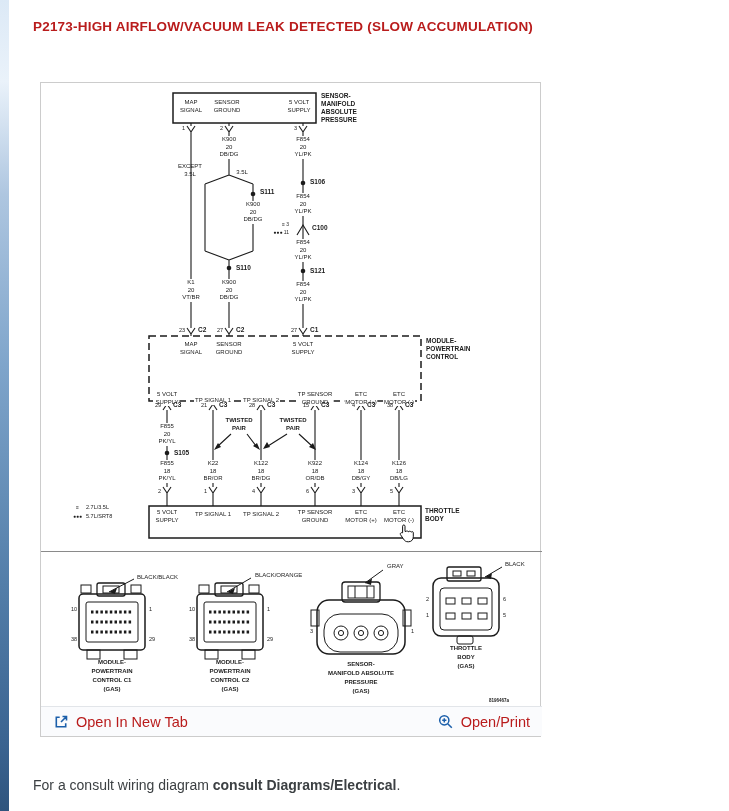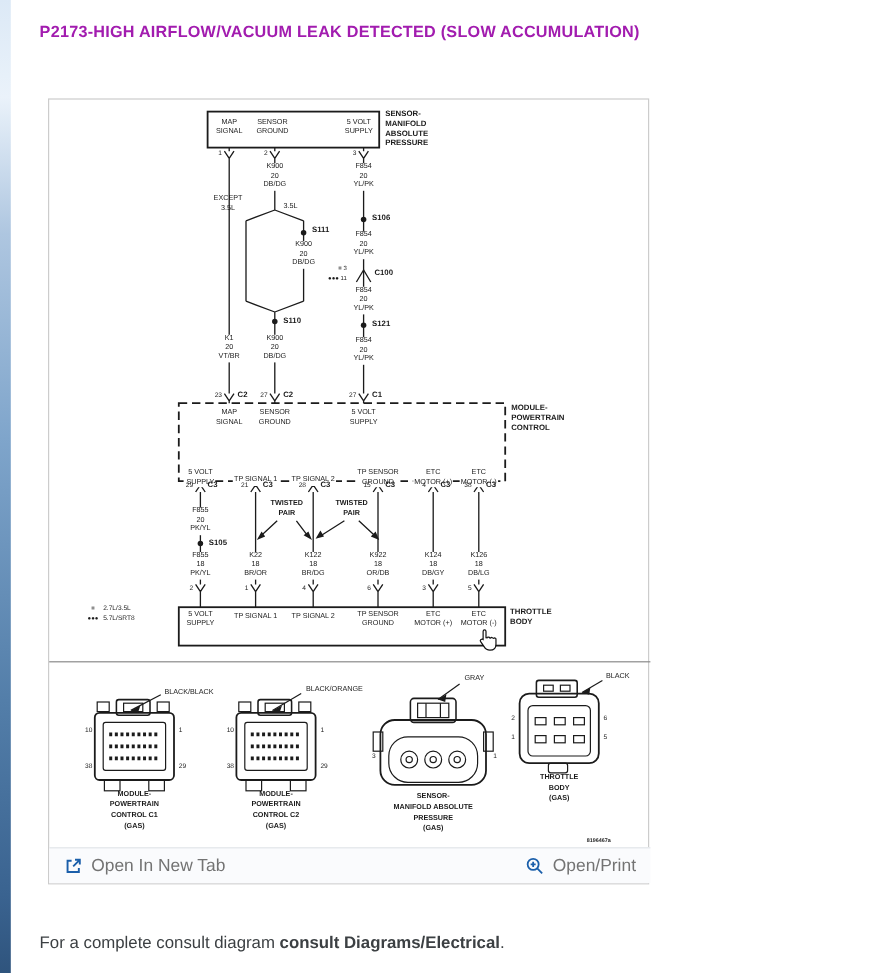--- a/index.html
+++ b/index.html
@@ -1,26 +1,26 @@
 <!DOCTYPE html>
 <html><head>
 <meta charset="utf-8">
 <style>
   html,body{margin:0;padding:0;}
   body{width:729px;height:811px;background:#fff;position:relative;overflow:hidden;
        font-family:"Liberation Sans","DejaVu Sans",sans-serif;}
   .strip{position:absolute;left:0;top:0;width:9px;height:811px;
          background:linear-gradient(180deg,#dce9f6 0%,#eaf2fa 10%,#aec6e0 24%,#7fa5cb 45%,#537ea9 72%,#3a6390 92%,#2f547d 100%);}
-  .title{position:absolute;left:33px;top:19px;font-size:13.5px;font-weight:bold;color:#a21caf;letter-spacing:.2px;}
+  .title{position:absolute;left:33px;top:19px;font-size:13.5px;font-weight:bold;color:#b91c1c;letter-spacing:.2px;}
   .panel{position:absolute;left:40px;top:82px;width:501px;height:655px;border:1px solid #cccccc;background:#fff;box-sizing:border-box;}
   .schem{position:absolute;left:0;top:0;width:501px;height:468px;}
   .connzone{position:absolute;left:0;top:468px;width:501px;height:155px;border-top:1px solid #8a8a8a;box-sizing:border-box;}
   .bar{position:absolute;left:0;top:623px;width:501px;height:30px;background:#fafbfd;border-top:1px solid #e2e5e9;
        display:flex;align-items:center;justify-content:space-between;padding:0 12px;box-sizing:border-box;}
-  .link{display:flex;align-items:center;gap:7px;color:#737373;font-size:14.5px;cursor:pointer;}
+  .link{display:flex;align-items:center;gap:7px;color:#b91c1c;font-size:14.5px;cursor:pointer;}
   .schem svg,.connzone svg{position:absolute;left:0;top:0;}
   .z{position:absolute;color:#1b1b1b;}
   .c{transform:translateX(-50%);text-align:center;white-space:pre-line;font-size:6px;line-height:7.5px;}
   .w{transform:translateX(-50%);text-align:center;white-space:pre-line;font-size:6px;line-height:7.5px;background:#fff;padding:0 1px;}
   .b{font-weight:bold;}
   .p{font-size:5.5px;}
   .pr{width:14px;text-align:right;}
   .s{font-weight:bold;font-size:6.5px;}
   .n{font-weight:bold;font-size:6.5px;line-height:8px;white-space:pre-line;}
   .cap{font-weight:bold;font-size:6px;line-height:9px;text-align:center;white-space:pre-line;transform:translateX(-50%);}
@@ -337,14 +337,14 @@
       <svg width="16" height="16" viewBox="0 0 16 16">
         <circle cx="6.3" cy="6.3" r="4.6" fill="none" stroke="#1b5faa" stroke-width="1.5"></circle>
         <path d="M9.7,9.7 L13.8,13.8 M4.2,6.3 H8.4 M6.3,4.2 V8.4" fill="none" stroke="#1b5faa" stroke-width="1.5"></path>
       </svg>
       <span>Open/Print</span>
     </div>
   </div>
 </div>
 
 <div class="footer">
-  <span>For a complete consult diagram </span><b>consult Diagrams/Electrical</b><span>.</span>
+  <span>For a consult wiring diagram </span><b>consult Diagrams/Electrical</b><span>.</span>
 </div>
 
 </body></html>

